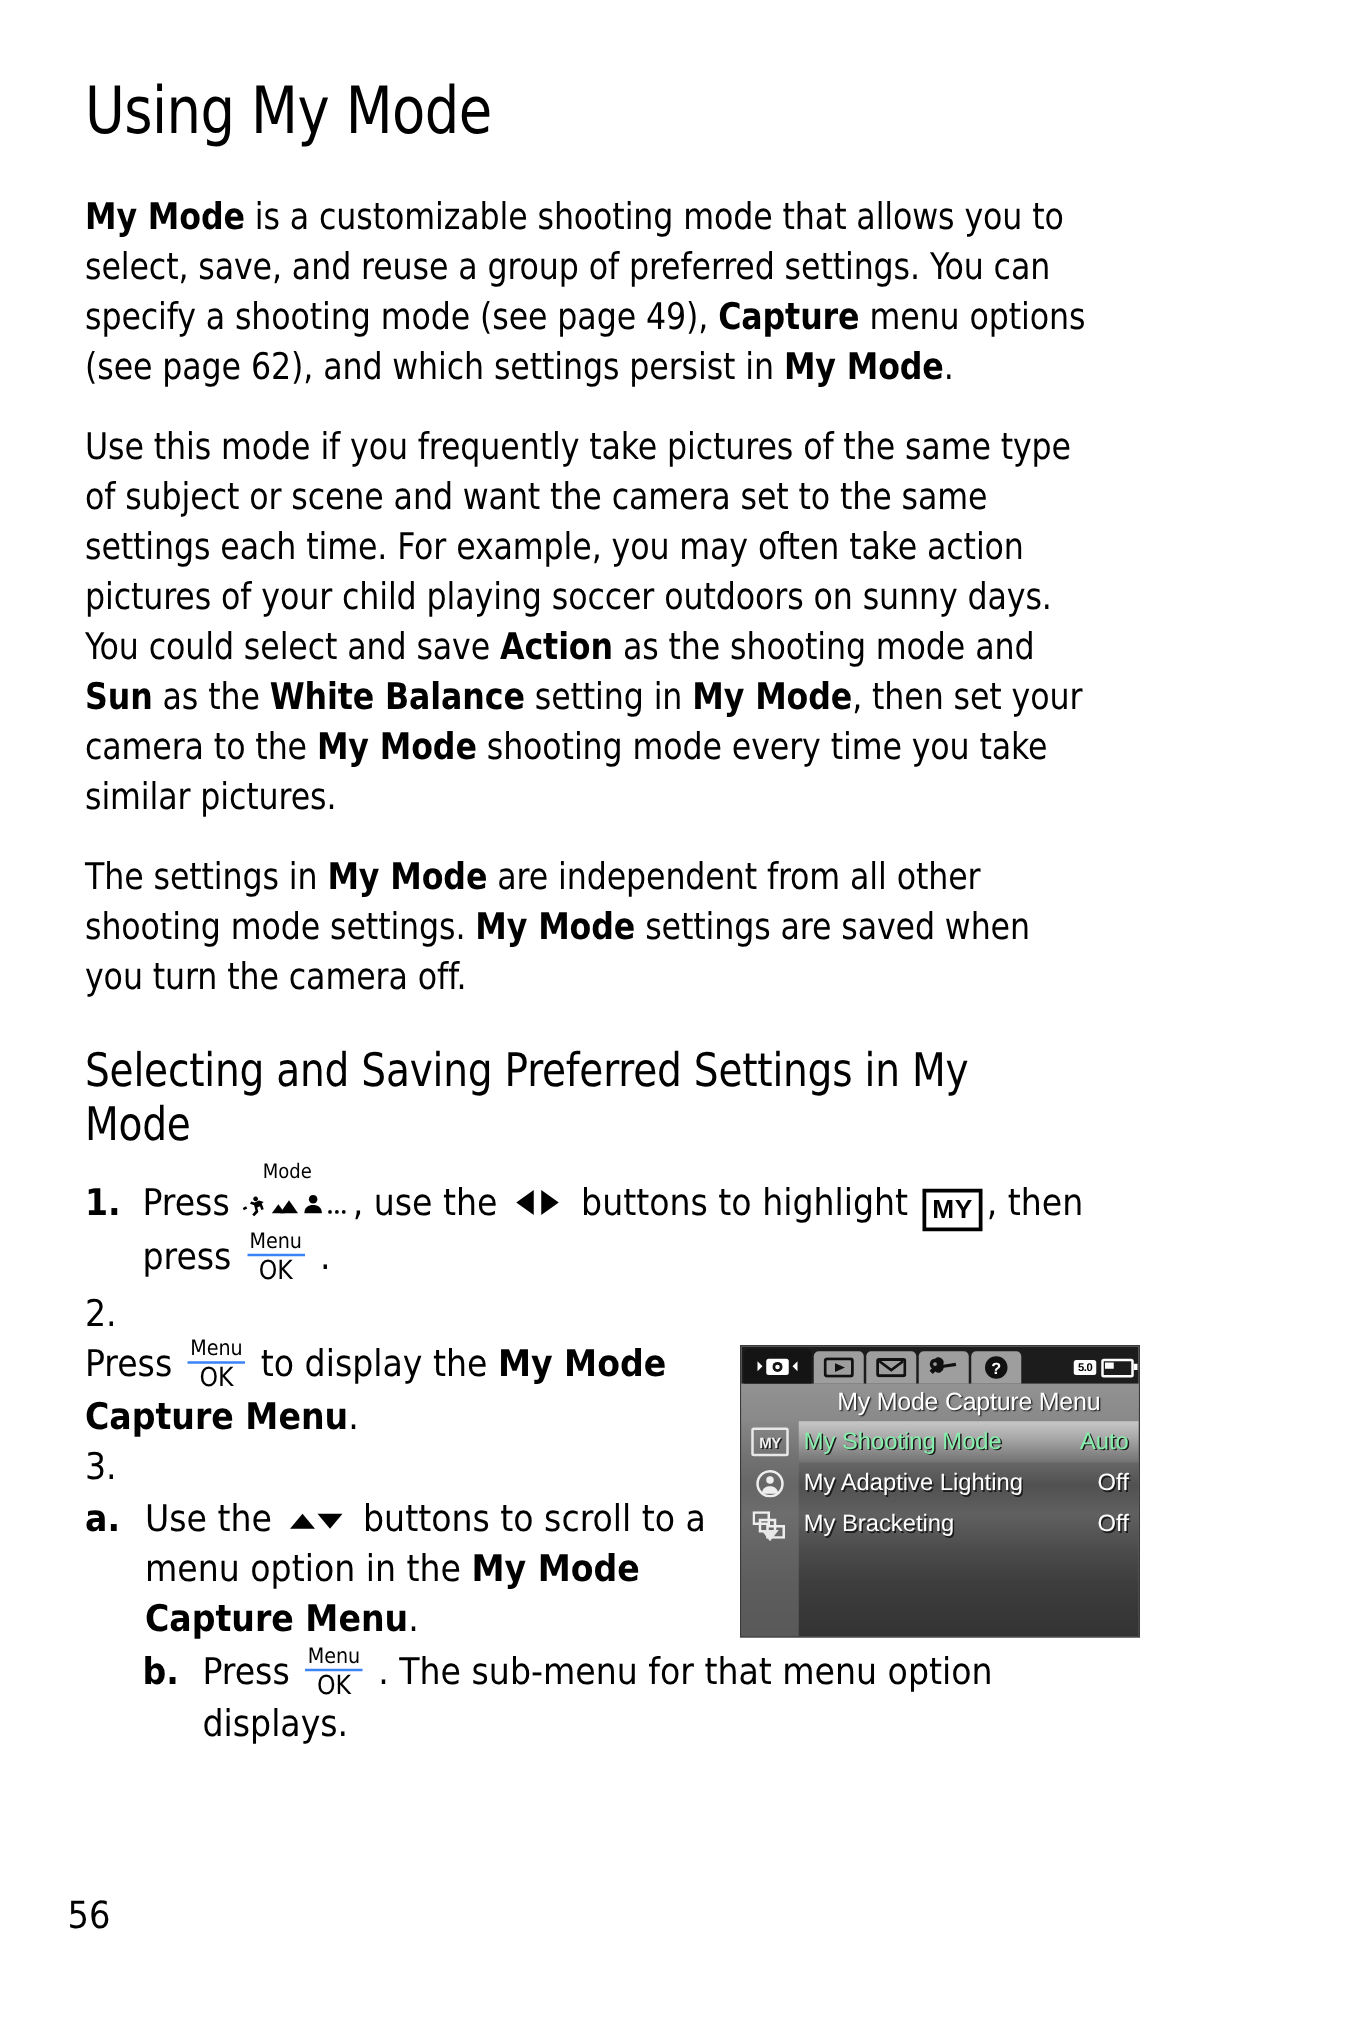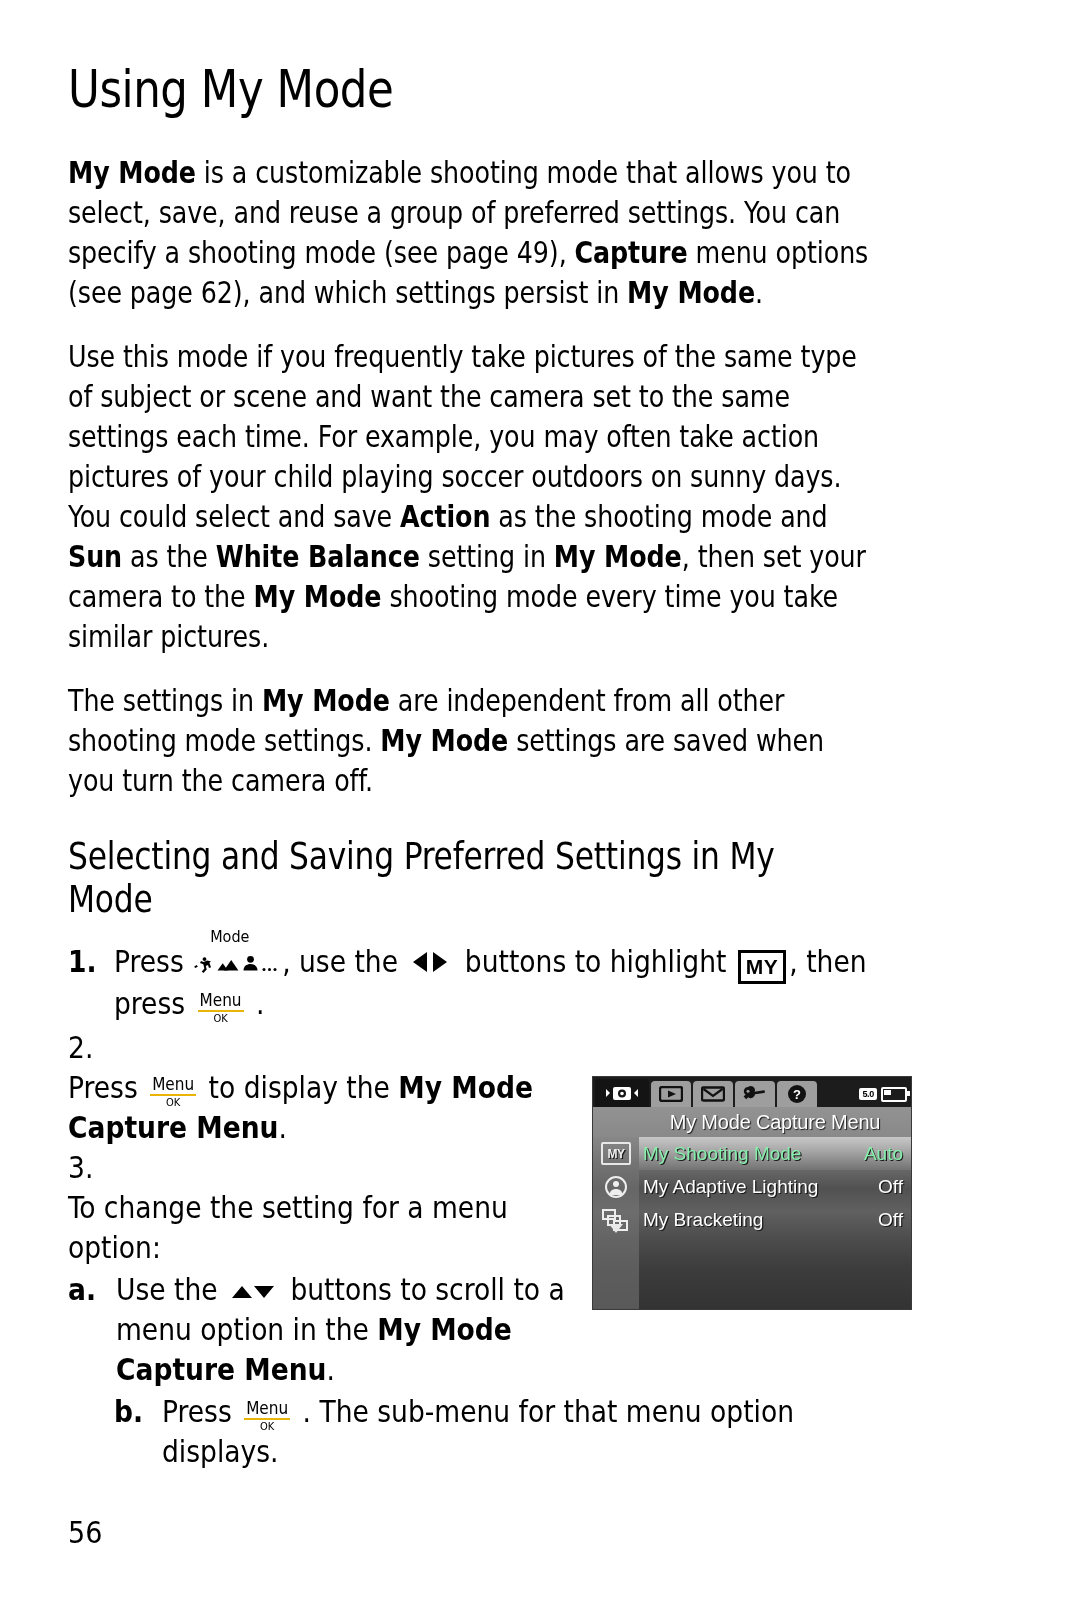--- a/index.html
+++ b/index.html
@@ -139,27 +139,27 @@
     display: inline-block;
     vertical-align: -8px;
     text-align: center;
     margin: 0 4px;
     line-height: 1;
   }
   .icon-menuok .top {
     display: block;
     font-size: 17px;
     padding: 0 2px 1px 2px;
-    border-bottom: 2px solid #eab308;
+    border-bottom: 2px solid #3b82f6;
     font-family: "DejaVu Sans Condensed", "Liberation Sans Narrow", "Liberation Sans", sans-serif;
     text-align: center;
   }
   .icon-menuok .bot {
     display: block;
-    font-size: 11px;
+    font-size: 21px;
     padding-top: 1px;
     font-family: "DejaVu Sans Condensed", "Liberation Sans Narrow", "Liberation Sans", sans-serif;
   }
   
   .icon-arrows-lr, .icon-arrows-ud {
     vertical-align: -3px;
     margin: 0 5px 0 3px;
   }
   
   .icon-my-badge {
@@ -330,21 +330,21 @@
     width: 26px; height: 19px;
     display: flex; align-items: center; justify-content: center;
     font-size: 12px; font-weight: 700; color: #f0f0f0;
     font-family: "Liberation Sans", sans-serif;
     letter-spacing: -0.4px;
   }
 
   
   .footer {
     position: absolute;
-    left: 68px;
+    left: 54px;
     bottom: 70px;
     font-family: "DejaVu Sans Condensed", "Liberation Sans Narrow", "Liberation Sans", sans-serif;
     font-size: 30px;
     display: flex;
     align-items: center;
   }
   .footer .pagenum { width: 98px; }
   .footer .foottext { }
 </style>
 </head>
@@ -387,21 +387,20 @@
 
     <div class="steps-col">
 
       <li>
         <span class="marker">2.</span>
         <span class="step-body"><span>Press </span><span class="icon-inline icon-menuok"><span class="top">Menu</span><span class="bot">OK</span></span><span> to display the </span><b>My Mode Capture Menu</b><span>.</span></span>
       </li>
 
       <li>
         <span class="marker">3.</span>
-        <span class="step-body"><span>To change the setting for a menu option:</span></span>
 
         <ol class="sub-steps">
           <li>
             <span class="marker">a.</span>
             <span class="step-body"><span>Use the </span><svg class="icon-inline icon-arrows-ud" width="48" height="24" viewBox="0 0 48 24">
                   <polygon points="3,19 23,19 13,7" fill="#000"></polygon>
                   <polygon points="25,7 45,7 35,19" fill="#000"></polygon>
                 </svg><span> buttons to scroll to a menu option in the </span><b>My Mode Capture Menu</b><span>.</span></span>
           </li>
         </ol>

